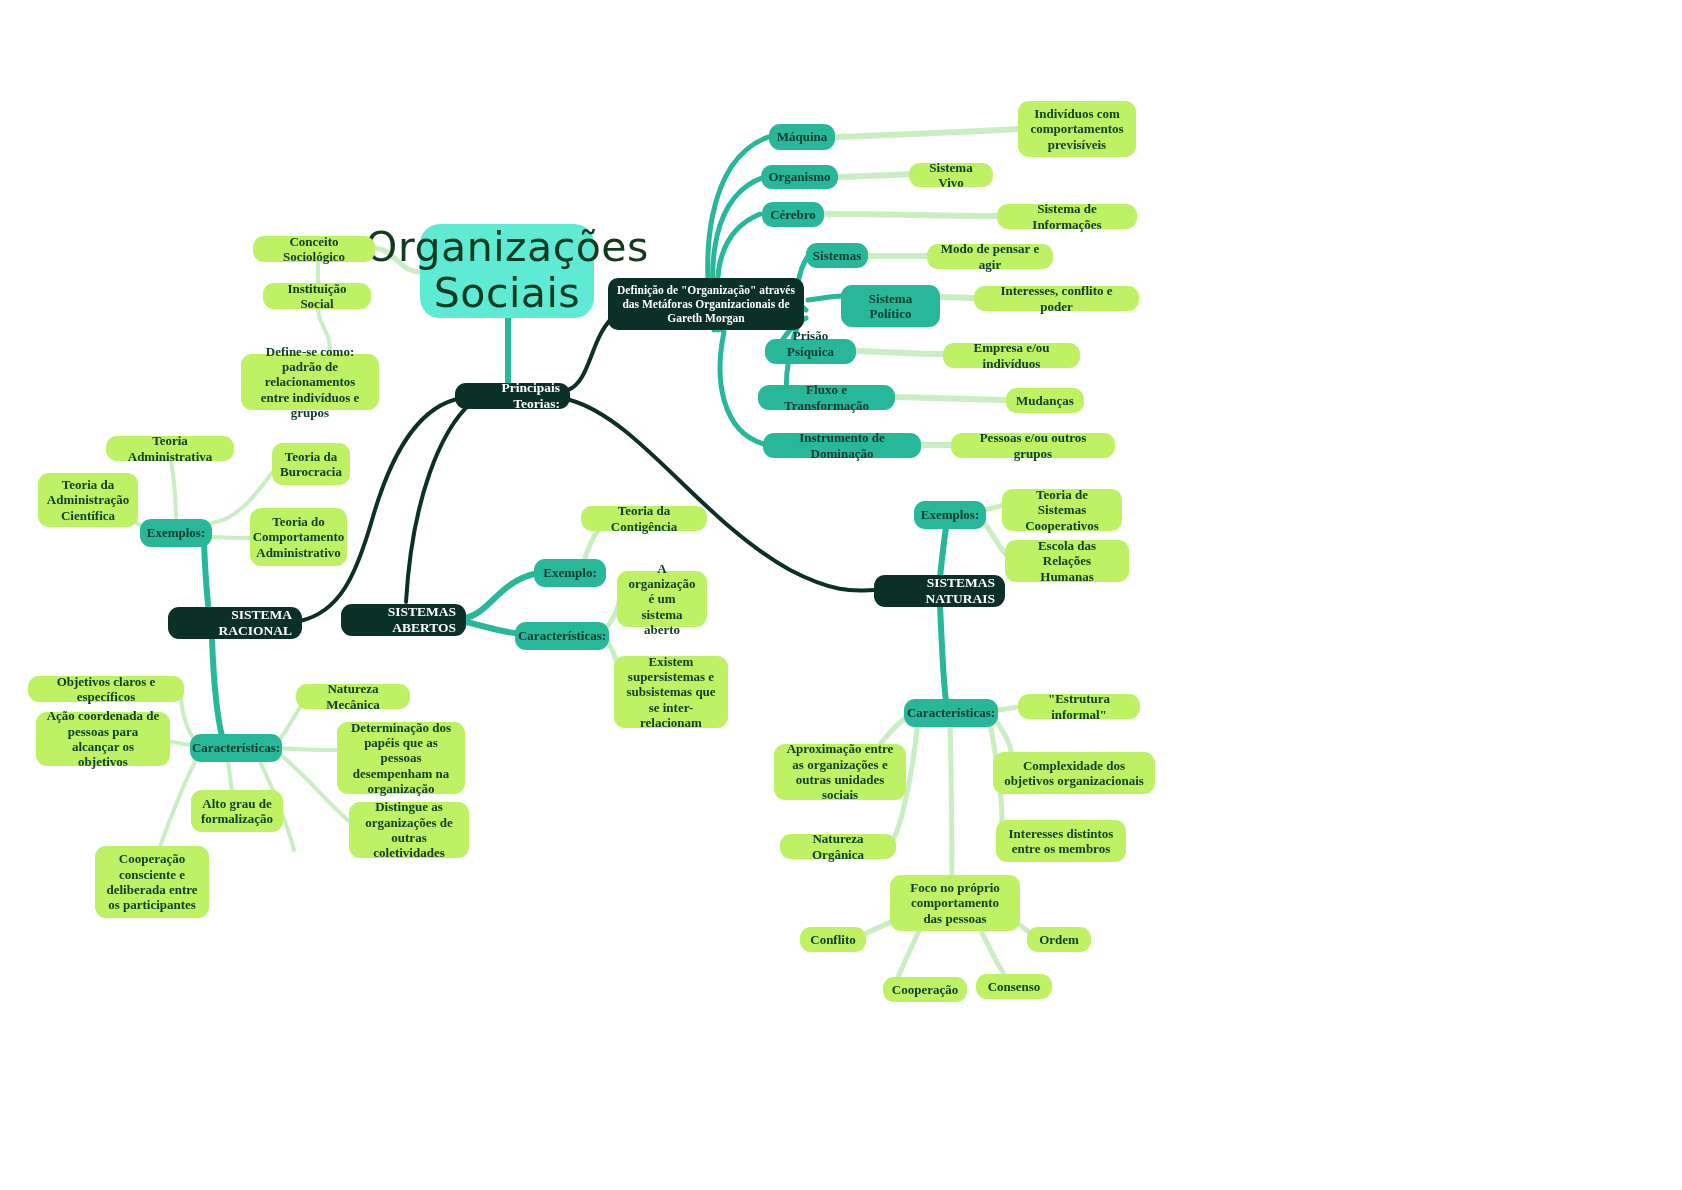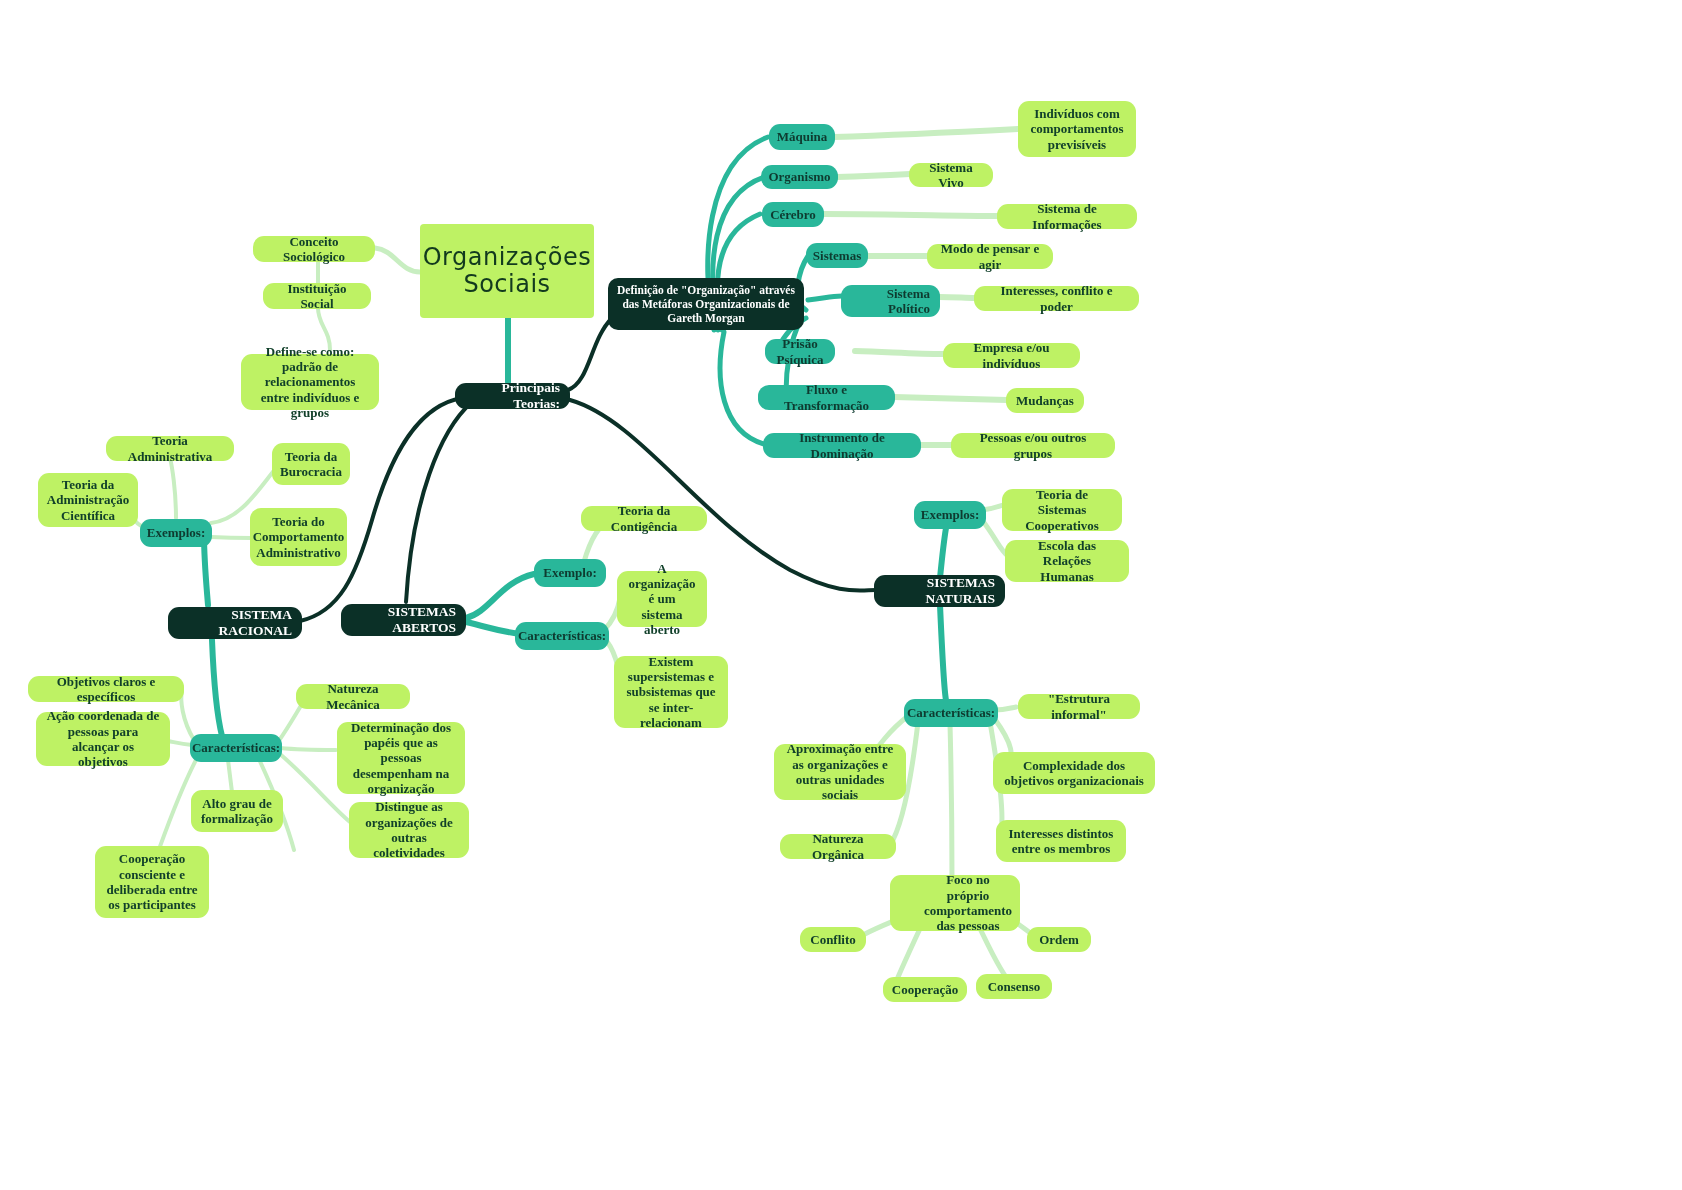--- a/index.html
+++ b/index.html
@@ -32,25 +32,25 @@
     align-items: center;
     justify-content: center;
     text-align: center;
     border-radius: 12px;
     line-height: 1.18;
     padding: 5px 10px;
     z-index: 5;
   }
   
   .n-root {
-    background: #bef264;
+    background: #5eead4;
     color: #123a1e;
-    border-radius: 4px;
+    border-radius: 20px;
     font-family: "DejaVu Sans", sans-serif;
-    font-size: 24px;
+    font-size: 41px;
     font-weight: 400;
     letter-spacing: 0.5px;
     line-height: 1.12;
   }
   
   .n-dark {
     background: #0b3027;
     color: #ffffff;
     font-weight: bold;
     font-size: 13.5px;
@@ -212,28 +212,28 @@
     <span>Sistema de Informações</span>
   </div>
 
   <div class="node n-teal" style="left:806px; top:243px; width:62px; height:25px;">
     <span>Sistemas</span>
   </div>
   <div class="node n-leaf" style="left:927px; top:244px; width:126px; height:25px;">
     <span>Modo de pensar e agir</span>
   </div>
 
-  <div class="node n-teal" style="left:841px; top:285px; width:99px; height:32px;text-align:right;">
+  <div class="node n-teal" style="left:841px; top:285px; width:99px; height:42px;">
     <span>Sistema Político</span>
   </div>
   <div class="node n-leaf" style="left:974px; top:286px; width:165px; height:25px;">
     <span>Interesses, conflito e poder</span>
   </div>
 
-  <div class="node n-teal" style="left:765px; top:339px; width:70px; height:25px;">
+  <div class="node n-teal" style="left:765px; top:339px; width:91px; height:25px;align-items:flex-end;">
     <span>Prisão Psíquica</span>
   </div>
   <div class="node n-leaf" style="left:943px; top:343px; width:137px; height:25px;">
     <span>Empresa e/ou indivíduos</span>
   </div>
 
   <div class="node n-teal" style="left:758px; top:385px; width:137px; height:25px;">
     <span>Fluxo e Transformação</span>
   </div>
   <div class="node n-leaf" style="left:1006px; top:388px; width:78px; height:25px;">
@@ -335,21 +335,21 @@
   </div>
   <div class="node n-leaf" style="left:996px; top:820px; width:130px; height:42px;">
     <span>Interesses distintos entre os membros</span>
   </div>
   <div class="node n-leaf" style="left:774px; top:744px; width:132px; height:56px;">
     <span>Aproximação entre as organizações e outras unidades sociais</span>
   </div>
   <div class="node n-leaf" style="left:780px; top:834px; width:116px; height:25px;">
     <span>Natureza Orgânica</span>
   </div>
-  <div class="node n-leaf" style="left:890px; top:875px; width:130px; height:56px;padding-left:36px;">
+  <div class="node n-leaf" style="left:890px; top:875px; width:130px; height:56px;">
     <span>Foco no próprio comportamento das pessoas</span>
   </div>
 
   <div class="node n-leaf" style="left:800px; top:927px; width:66px; height:25px;">
     <span>Conflito</span>
   </div>
   <div class="node n-leaf" style="left:855px; top:977px; width:84px; height:25px;margin-left:28px;">
     <span>Cooperação</span>
   </div>
   <div class="node n-leaf" style="left:976px; top:974px; width:76px; height:25px;">

